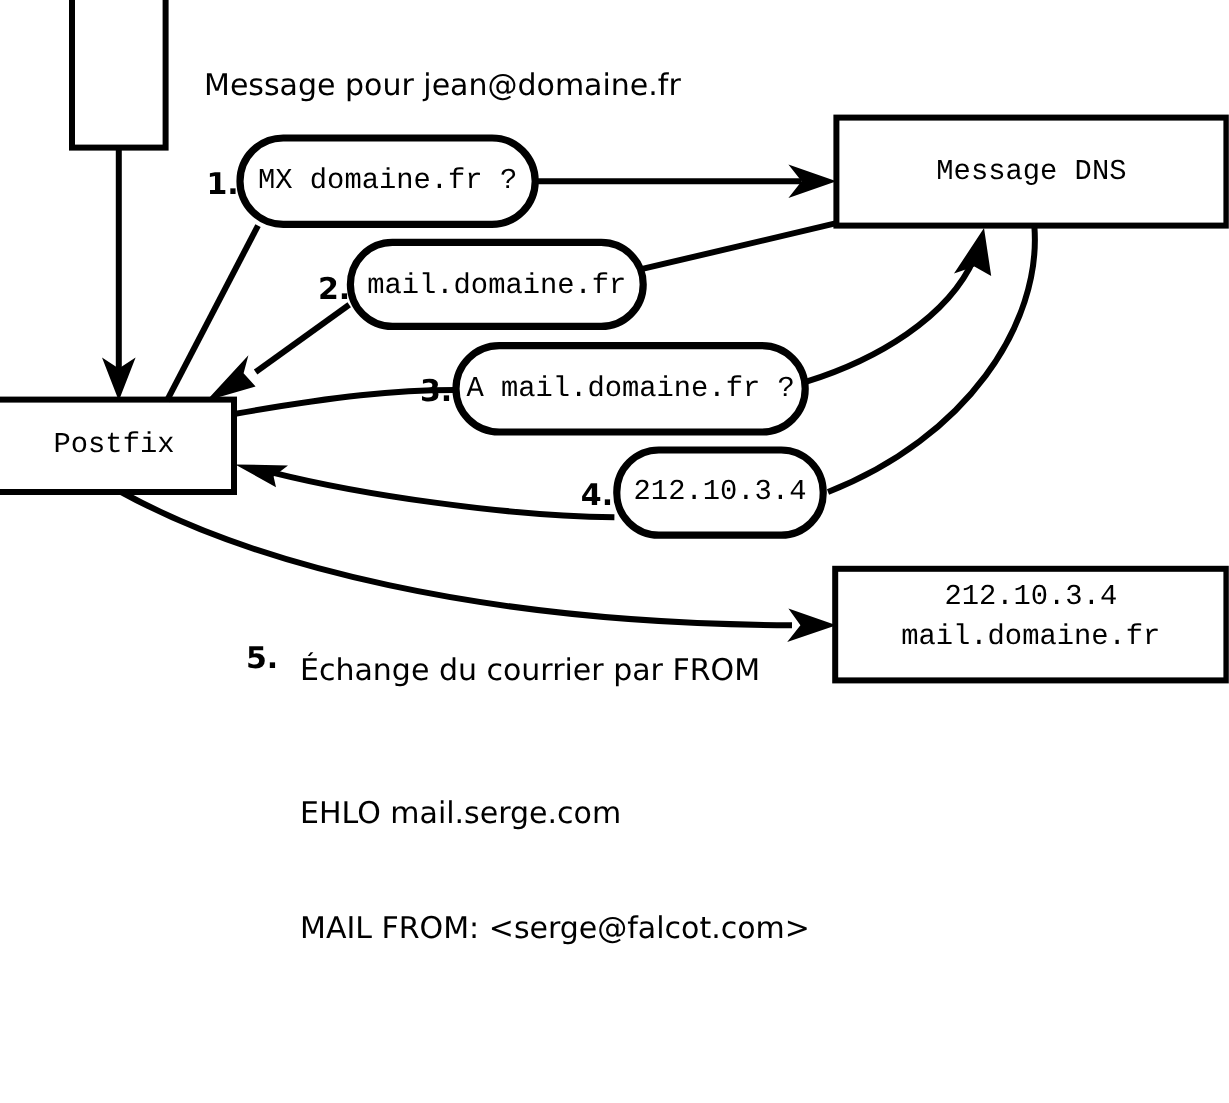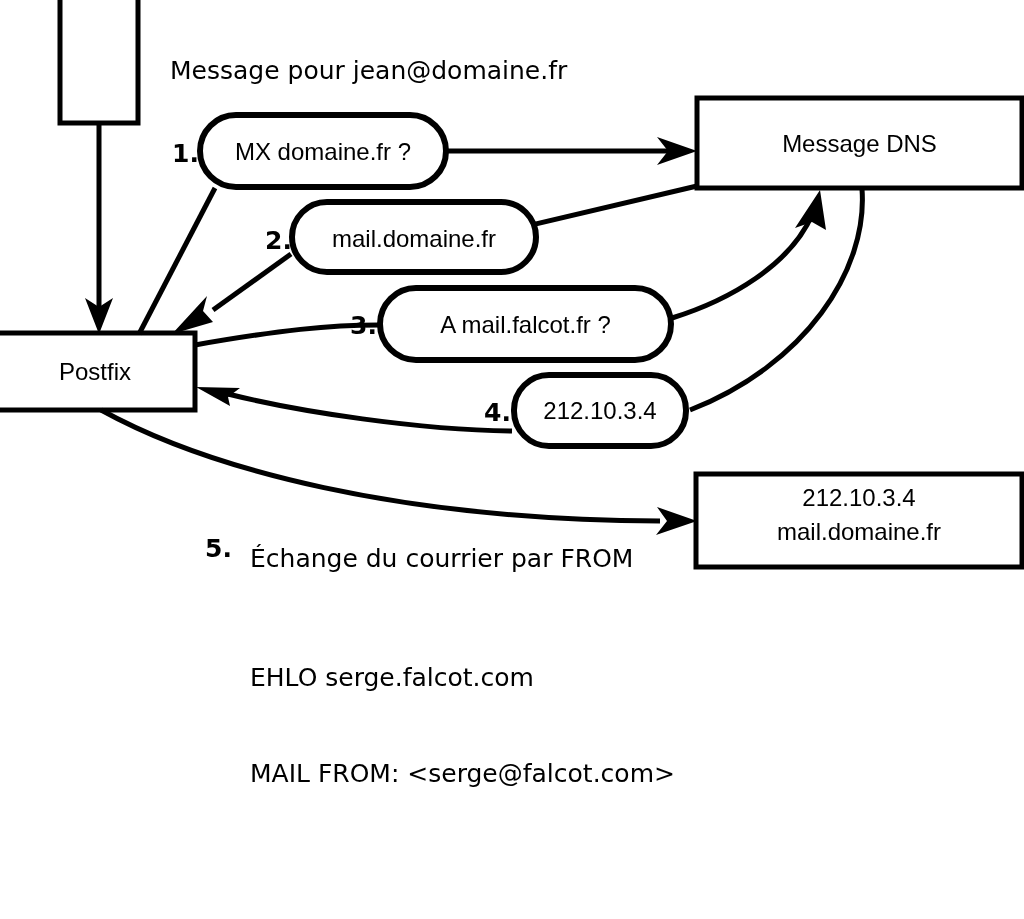--- a/index.html
+++ b/index.html
@@ -50,21 +50,21 @@
     position: absolute;
     font-family: "DejaVu Sans", sans-serif;
     font-size: 24px;
     color: #000000;
     white-space: pre;
     line-height: 1;
     margin-top: 13px;
   }
   .lbl-node {
     position: absolute;
-    font-family: Liberation Sans, sans-serif;
+    font-family: Liberation Mono, monospace;
     font-size: 24px;
     color: #000000;
     text-align: center;
     white-space: pre;
   }
   .step-num {
     position: absolute;
     font-family: "DejaVu Sans", sans-serif;
     font-size: 25px;
     font-weight: bold;
@@ -134,28 +134,28 @@
   <div class="lbl-node" style="left:696px; top:484px; width:326px;">212.10.3.4</div>
   <div class="lbl-node" style="left:696px; top:518px; width:326px;">mail.domaine.fr</div>
 
   <div class="step-num" style="left:172px; top:139px;">1.</div>
   <div class="step-num" style="left:265px; top:226px;">2.</div>
   <div class="step-num" style="left:350px; top:311px;">3.</div>
   <div class="step-num" style="left:484px; top:398px;">4.</div>
 
   <div class="lbl-node" style="left:200px; top:138px; width:246px;">MX domaine.fr ?</div>
   <div class="lbl-node" style="left:292px; top:225px; width:244px;">mail.domaine.fr</div>
-  <div class="lbl-node" style="left:380px; top:311px; width:291px;">A mail.falcot.fr ?</div>
+  <div class="lbl-node" style="left:380px; top:311px; width:291px;">A mail.domaine.fr ?</div>
   <div class="lbl-node" style="left:514px; top:397px; width:172px;">212.10.3.4</div>
 
   <div class="step-num" style="left:205px; top:534px;">5.</div>
   <div class="lbl" style="left:250px; top:533px; font-size:25px;">Échange du courrier par FROM</div>
 
   <div class="transcript" style="left:250px; top:598px;">
-    <span class="transcript-line">EHLO serge.falcot.com</span>
+    <span class="transcript-line">EHLO mail.serge.com</span>
     <span class="transcript-line">MAIL FROM: &lt;serge@falcot.com&gt;</span>
     
     
     
     
     
     
     
     
   </div>

